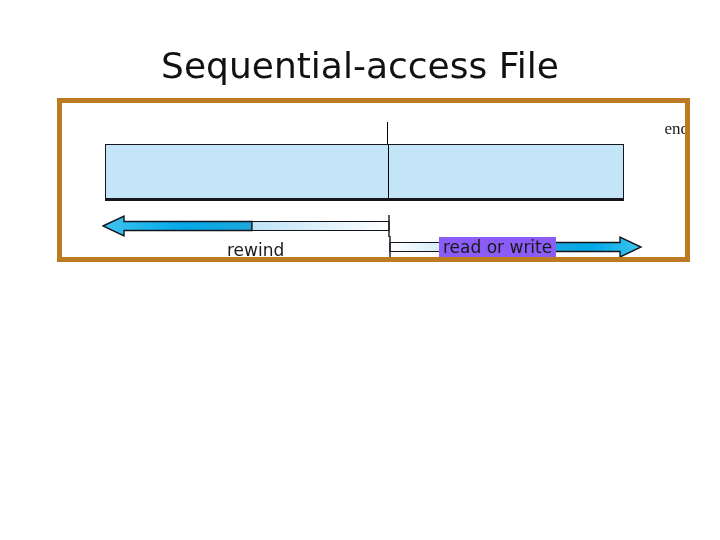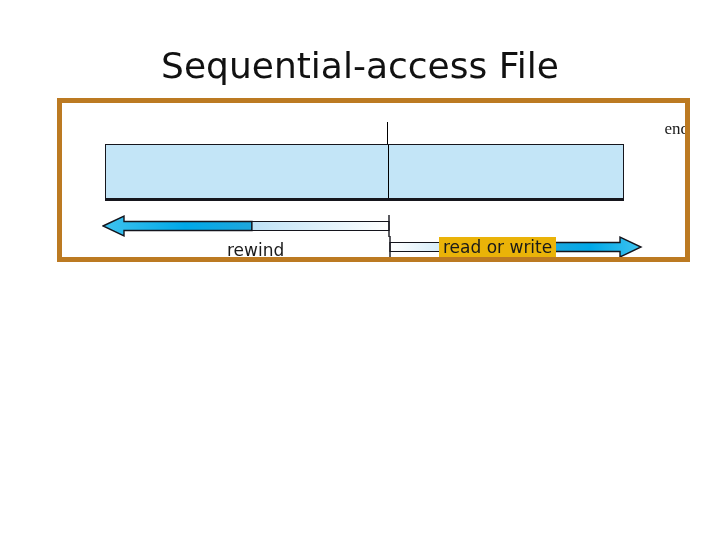--- a/index.html
+++ b/index.html
@@ -149,21 +149,21 @@
     top: 0;
     display: block;
   }
   #readwrite-label {
     position: absolute;
     left: 51px;
     top: 2px;
     font-family: "DejaVu Sans", sans-serif;
     font-size: 17px;
     color: #1a1a1a;
-    background: #eab308;
+    background: #8b5cf6;
     padding: 0 4px;
     line-height: 20px;
     white-space: nowrap;
   }
 </style>
 </head>
 <body>
 
 <div id="slide-title">Sequential-access File</div>
 

